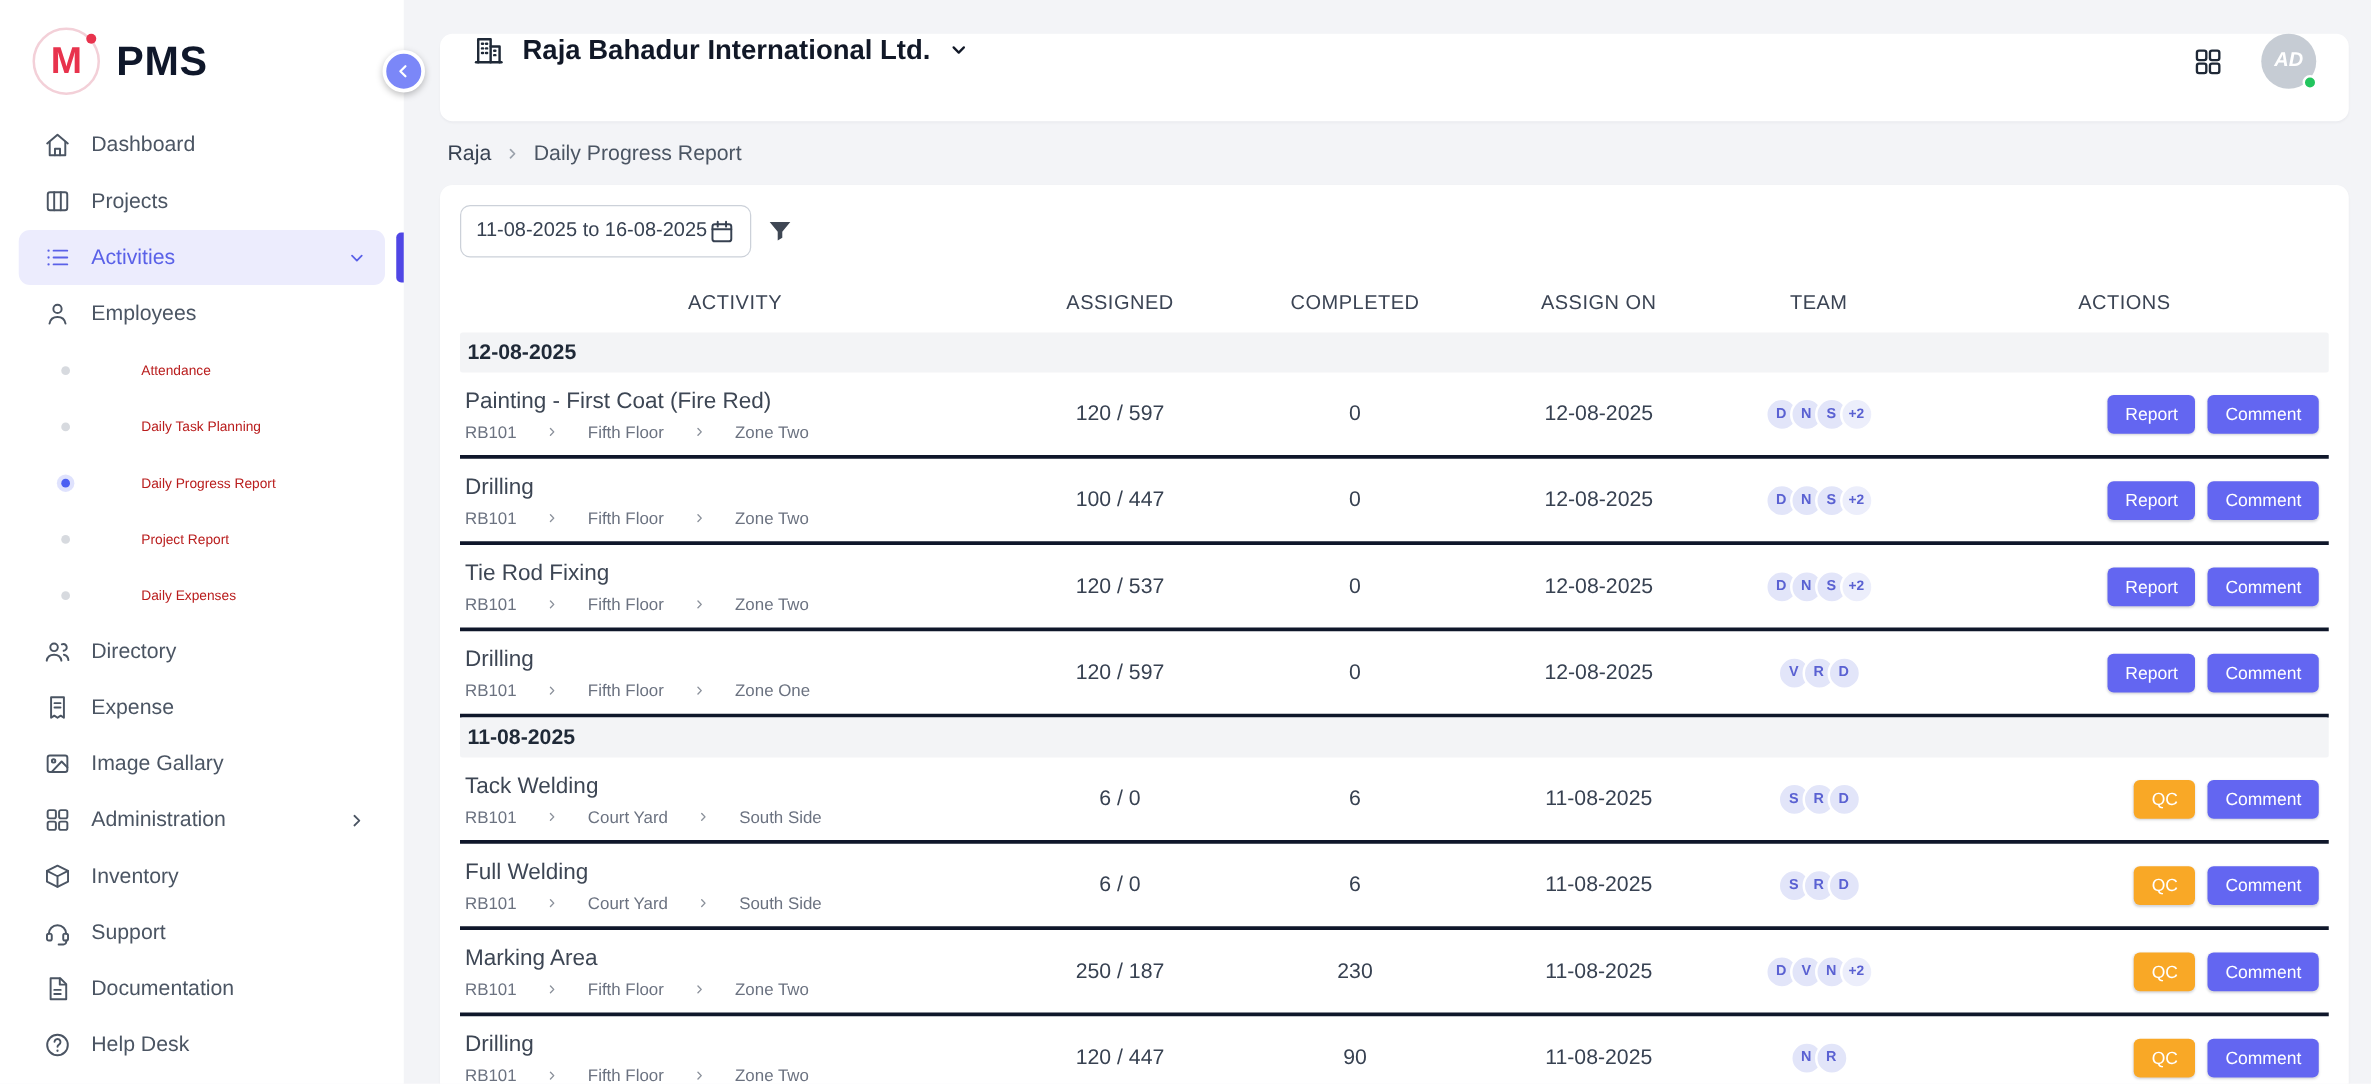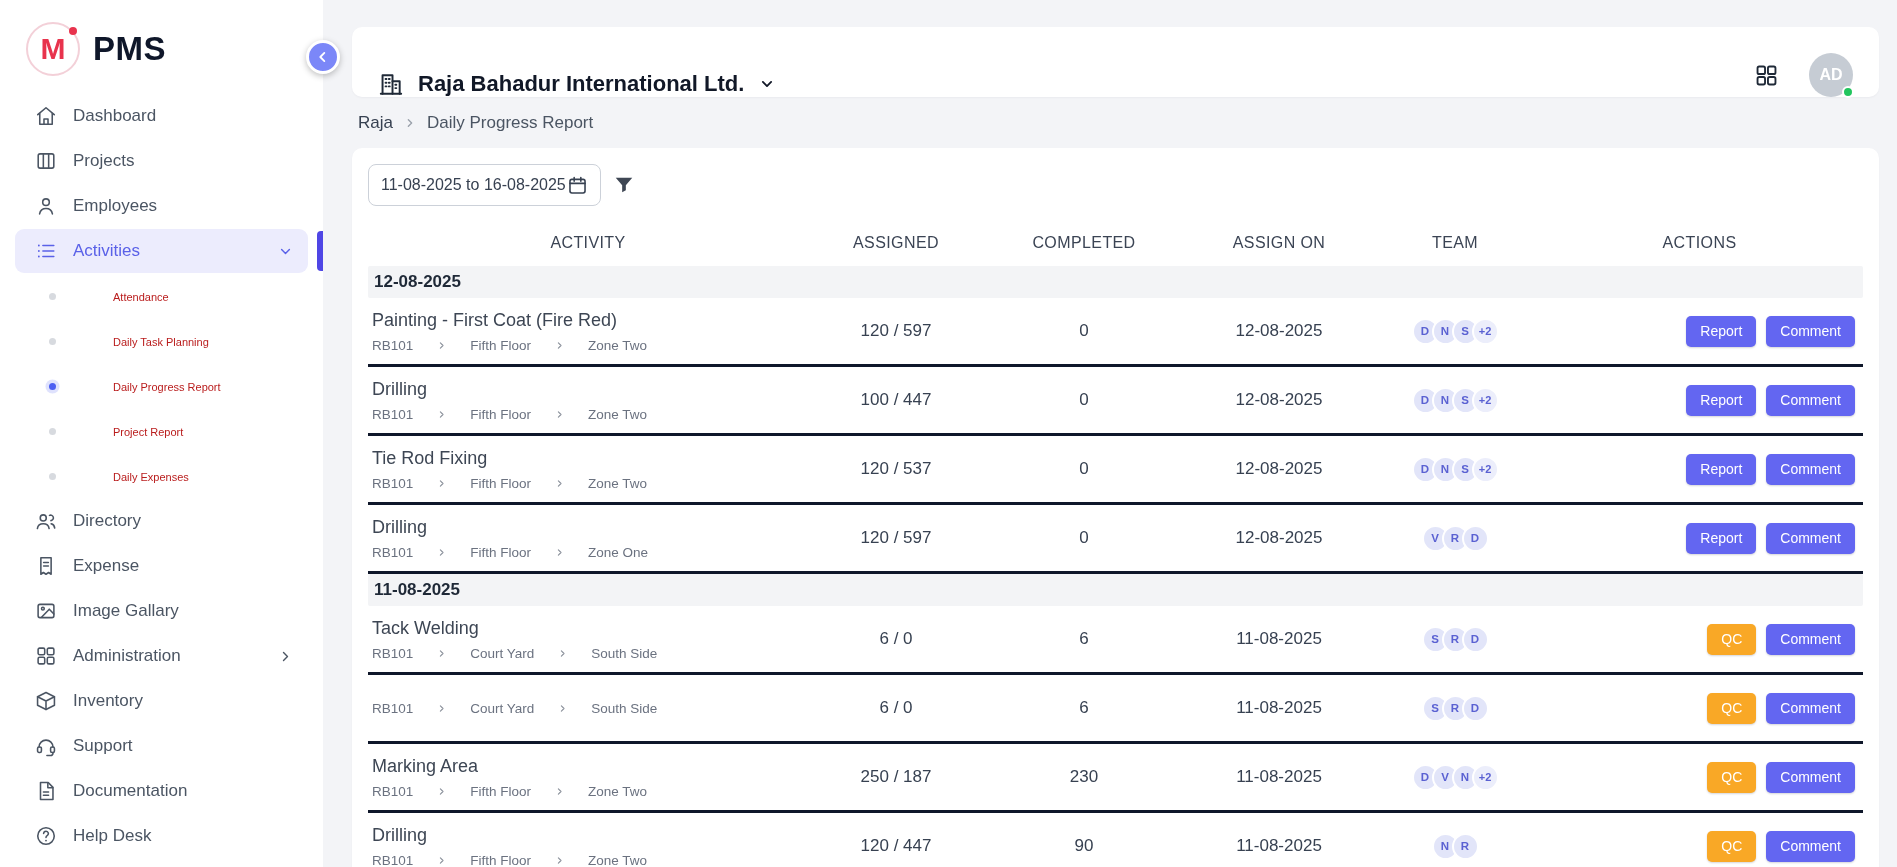--- a/index.html
+++ b/index.html
@@ -56,26 +56,26 @@
   .sub-item { display: flex; align-items: center; height: 45px; cursor: pointer; }
   .sub-bullet { width: 7px; height: 7px; flex: 0 0 7px; border-radius: 50%; background: #d7dadf; margin-left: 34px; }
   .sub-item.active .sub-bullet { background: #4c5ff2; box-shadow: 0 0 0 3.5px rgba(76,95,242,.18); }
   .sub-label { margin-left: 57px; font-size: 11px; color: #b91c1c; }
 
   
   .main { flex: 1; height: 100%; padding: 27px 18px 0 29px; overflow: hidden; }
 
   .topbar {
     height: 70px; background: #fff; border-radius: 10px;
-    display: flex; align-items: flex-end; justify-content: space-between;
+    display: flex; align-items: flex-start; justify-content: space-between;
     padding: 0 26px; box-shadow: 0 1px 2px rgba(16,24,40,.04);
   }
   .company { display: flex; align-items: center; gap: 14px; cursor: pointer; color: #111827; }
   .company-name { font-size: 22px; font-weight: 700; color: #111827; }
-  .topbar-right { display: flex; align-items: center; gap: 30px; }
+  .topbar-right { display: flex; align-items: center; gap: 30px; font-style: italic; }
   .apps-grid { color: #1f2937; display: flex; cursor: pointer; }
   .avatar {
     width: 44px; height: 44px; border-radius: 50%; background: #c6ccd4;
     color: #fff; font-weight: 600; font-size: 16px;
     display: flex; align-items: center; justify-content: center;
     position: relative; cursor: pointer;
   }
   .status-dot {
     position: absolute; right: -1px; bottom: -1px; width: 12px; height: 12px;
     background: #22c55e; border: 2px solid #fff; border-radius: 50%;
@@ -161,44 +161,44 @@
         </div>
         <div class="nav-item">
           <span class="nav-icon">
             <svg width="22" height="22" viewBox="0 0 24 24" fill="none" stroke="currentColor" stroke-width="1.7" stroke-linecap="round" stroke-linejoin="round">
               <rect x="3.5" y="4.2" width="17" height="15.6" rx="2"></rect>
               <path d="M9.1 4.2v15.6M14.9 4.2v15.6"></path>
             </svg>
           </span>
           <span class="nav-label">Projects</span>
         </div>
-        <div class="nav-item">
-          <span class="nav-icon">
-            <svg width="22" height="22" viewBox="0 0 24 24" fill="none" stroke="currentColor" stroke-width="1.7" stroke-linecap="round" stroke-linejoin="round">
-              <circle cx="12" cy="7.8" r="3.6"></circle>
-              <path d="M5 20.6c.7-3.9 3.5-5.8 7-5.8s6.3 1.9 7 5.8"></path>
-            </svg>
-          </span>
-          <span class="nav-label">Employees</span>
-        </div>
         <div class="nav-item active">
           <span class="nav-icon">
             <svg width="22" height="22" viewBox="0 0 24 24" fill="none" stroke="currentColor" stroke-width="1.7" stroke-linecap="round" stroke-linejoin="round">
               <path d="M8.6 6h11.9M8.6 12h11.9M8.6 18h11.9"></path>
               <circle cx="4.2" cy="6" r="1" fill="currentColor" stroke="none"></circle>
               <circle cx="4.2" cy="12" r="1" fill="currentColor" stroke="none"></circle>
               <circle cx="4.2" cy="18" r="1" fill="currentColor" stroke="none"></circle>
             </svg>
           </span>
           <span class="nav-label">Activities</span>
           <span class="nav-chevron">
             <svg width="17" height="17" viewBox="0 0 24 24" fill="none" stroke="currentColor" stroke-width="2" stroke-linecap="round" stroke-linejoin="round">
               <path d="m6.5 9.2 5.5 5.6 5.5-5.6"></path>
             </svg>
           </span>
+        </div>
+        <div class="nav-item">
+          <span class="nav-icon">
+            <svg width="22" height="22" viewBox="0 0 24 24" fill="none" stroke="currentColor" stroke-width="1.7" stroke-linecap="round" stroke-linejoin="round">
+              <circle cx="12" cy="7.8" r="3.6"></circle>
+              <path d="M5 20.6c.7-3.9 3.5-5.8 7-5.8s6.3 1.9 7 5.8"></path>
+            </svg>
+          </span>
+          <span class="nav-label">Employees</span>
         </div>
         <div class="submenu">
           <div class="sub-item">
             <span class="sub-bullet"></span>
             <span class="sub-label">Attendance</span>
           </div>
           <div class="sub-item">
             <span class="sub-bullet"></span>
             <span class="sub-label">Daily Task Planning</span>
           </div>
@@ -536,20 +536,21 @@
               <span class="tm">R</span>
               <span class="tm">D</span>
             </div>
        <div class="td c-actions">
               <button class="btn btn-orange">QC</button>
               <button class="btn btn-indigo">Comment</button>
             </div>
           </div>
           <div class="trow">
             <div class="td c-activity">
+         <div class="act-title">Full Welding</div>
          <div class="act-path">
                 <span>RB101</span>
                 <span class="path-sep">
                   <svg width="9" height="9" viewBox="0 0 24 24" fill="none" stroke="#8b919b" stroke-width="3" stroke-linecap="round" stroke-linejoin="round">
                     <path d="m9 5 7 7-7 7"></path>
                   </svg>
                 </span>
                 <span>Court Yard</span>
                 <span class="path-sep">
                   <svg width="9" height="9" viewBox="0 0 24 24" fill="none" stroke="#8b919b" stroke-width="3" stroke-linecap="round" stroke-linejoin="round">

